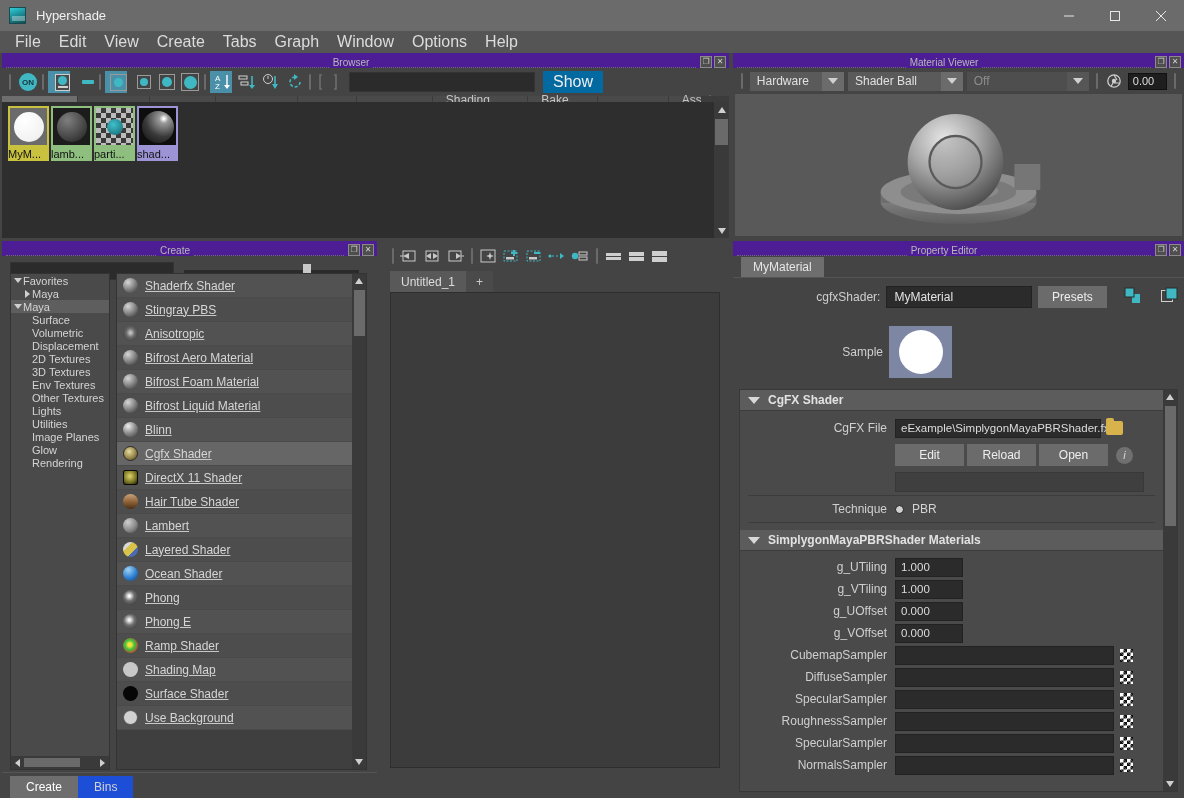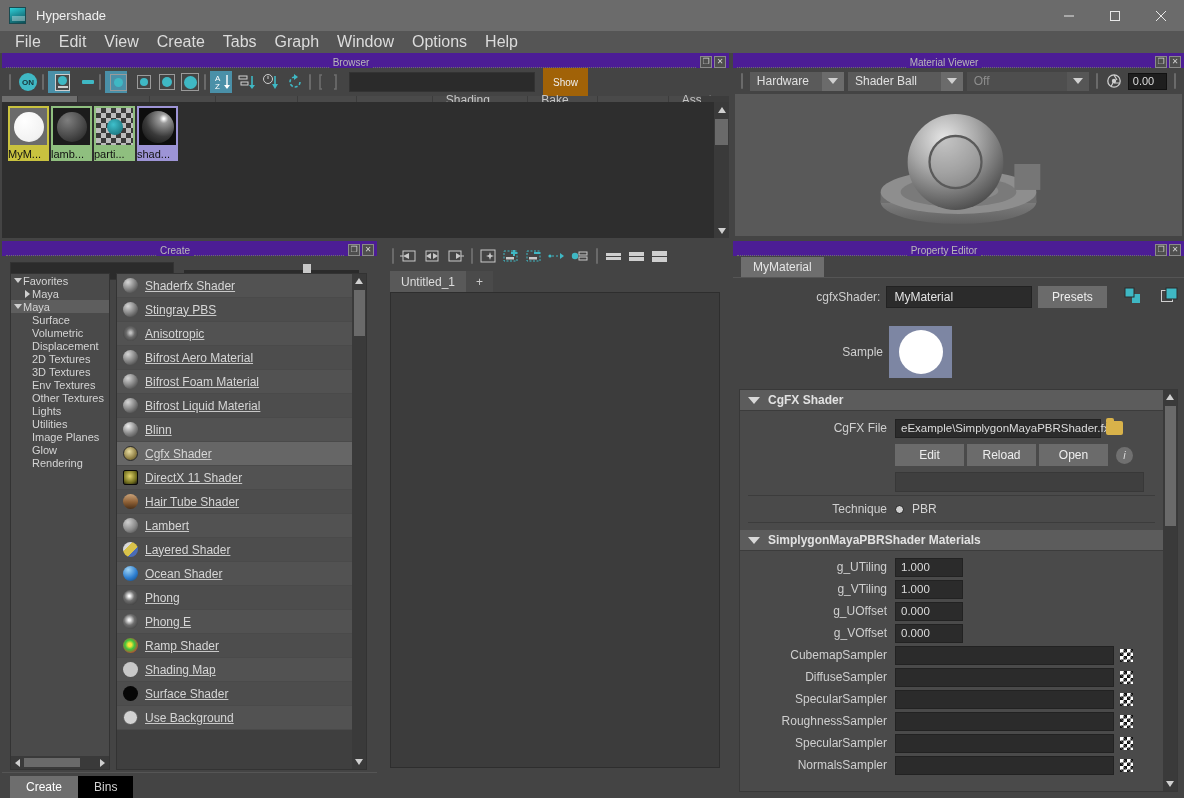--- a/index.html
+++ b/index.html
@@ -65,22 +65,22 @@
   .tb-on { width:18px; height:18px; border-radius:50%; background:#3fb8c4; color:#16343a;
            font-size:8px; font-weight:bold; display:flex; align-items:center; justify-content:center;}
   .tb-btn-active { background:#4a90a8; }
   .sq-outline { width:17px;height:17px;border:1px solid #9a9a9a; display:flex;align-items:center;justify-content:center;}
   .circ { border-radius:50%; background:#3fb8c4; }
   .search-field {
     height:20px; flex:0 0 186px; background:#2b2b2b; border:1px solid #333;
     margin-left:10px;
   }
   .show-btn {
-    height:28px; min-width:44px; padding:0 10px; background:#a16207; color:#eee;
-    font-size:10px; display:flex; align-items:center; justify-content:center; margin-left:6px;
+    height:22px; min-width:44px; padding:0 10px; background:#0369a1; color:#eee;
+    font-size:16px; display:flex; align-items:center; justify-content:center; margin-left:6px;
   }
   .browser-tabs { height:21px; display:flex; align-items:flex-end; background:#3c3c3c; position:relative;}
   .btab { height:21px; padding:0 13px; display:flex; align-items:center; font-size:12px;
           color:#c6c6c6; background:#4a4a4a; border-right:1px solid #3c3c3c;}
   .btab.active { background:#6e6e6e; color:#fff; }
   .tab-arrows { position:absolute; right:0; top:0; height:21px; width:28px; background:#3c3c3c;
                 display:flex; align-items:center; justify-content:center; gap:3px; }
   .arrow-l,.arrow-r{ width:0;height:0;border-top:5px solid transparent;border-bottom:5px solid transparent;}
   .arrow-l{ border-right:7px solid #cfcfcf;}
   .arrow-r{ border-left:7px solid #cfcfcf;}
@@ -139,21 +139,21 @@
   .gline{ width:15px;height:3px;background:#cfcfcf;margin:1px 0;}
   .graph-tabs{ height:21px; display:flex; align-items:flex-end; padding-left:9px;}
   .gtab{ height:21px; padding:0 11px; display:flex;align-items:center;font-size:12px;color:#ddd;background:#595959;}
   .gtab.plus{ background:#4a4a4a; color:#ccc; padding:0 10px;}
   .graph-canvas{ position:absolute; left:9px; right:9px; top:51px; bottom:2px; background:#3c3c3c; border:1px solid #2e2e2e;}
 
   
   .bottom-tabs{ position:absolute; left:2px; bottom:0; width:375px; height:26px; background:#444;
                 display:flex; align-items:flex-end; border-top:1px solid #555;}
   .btm-tab{ height:22px; padding:0 16px; display:flex;align-items:center; font-size:12px;
-            color:#d4d4d4; background:#000000; }
+            color:#d4d4d4; background:#1d4ed8; }
   .btm-tab.active{ background:#6e6e6e; color:#fff; }
 
   
   .matviewer{ position:absolute; left:0; top:0; right:0; height:185px; background:#444;}
   .mv-toolbar{ height:26px; display:flex; align-items:center; padding:0 6px; gap:4px;}
   .dd { height:19px; background:#5a5a5a; display:flex; align-items:center; position:relative;}
   .dd .lbl{ padding:0 7px; font-size:12px; color:#e0e0e0; white-space:nowrap;}
   .dd .cap{ width:22px; height:19px; background:#6b6b6b; display:flex;align-items:center;justify-content:center;}
   .dd.disabled .lbl{ color:#8d8d8d; }
   .dd.disabled { background:#4e4e4e;}

